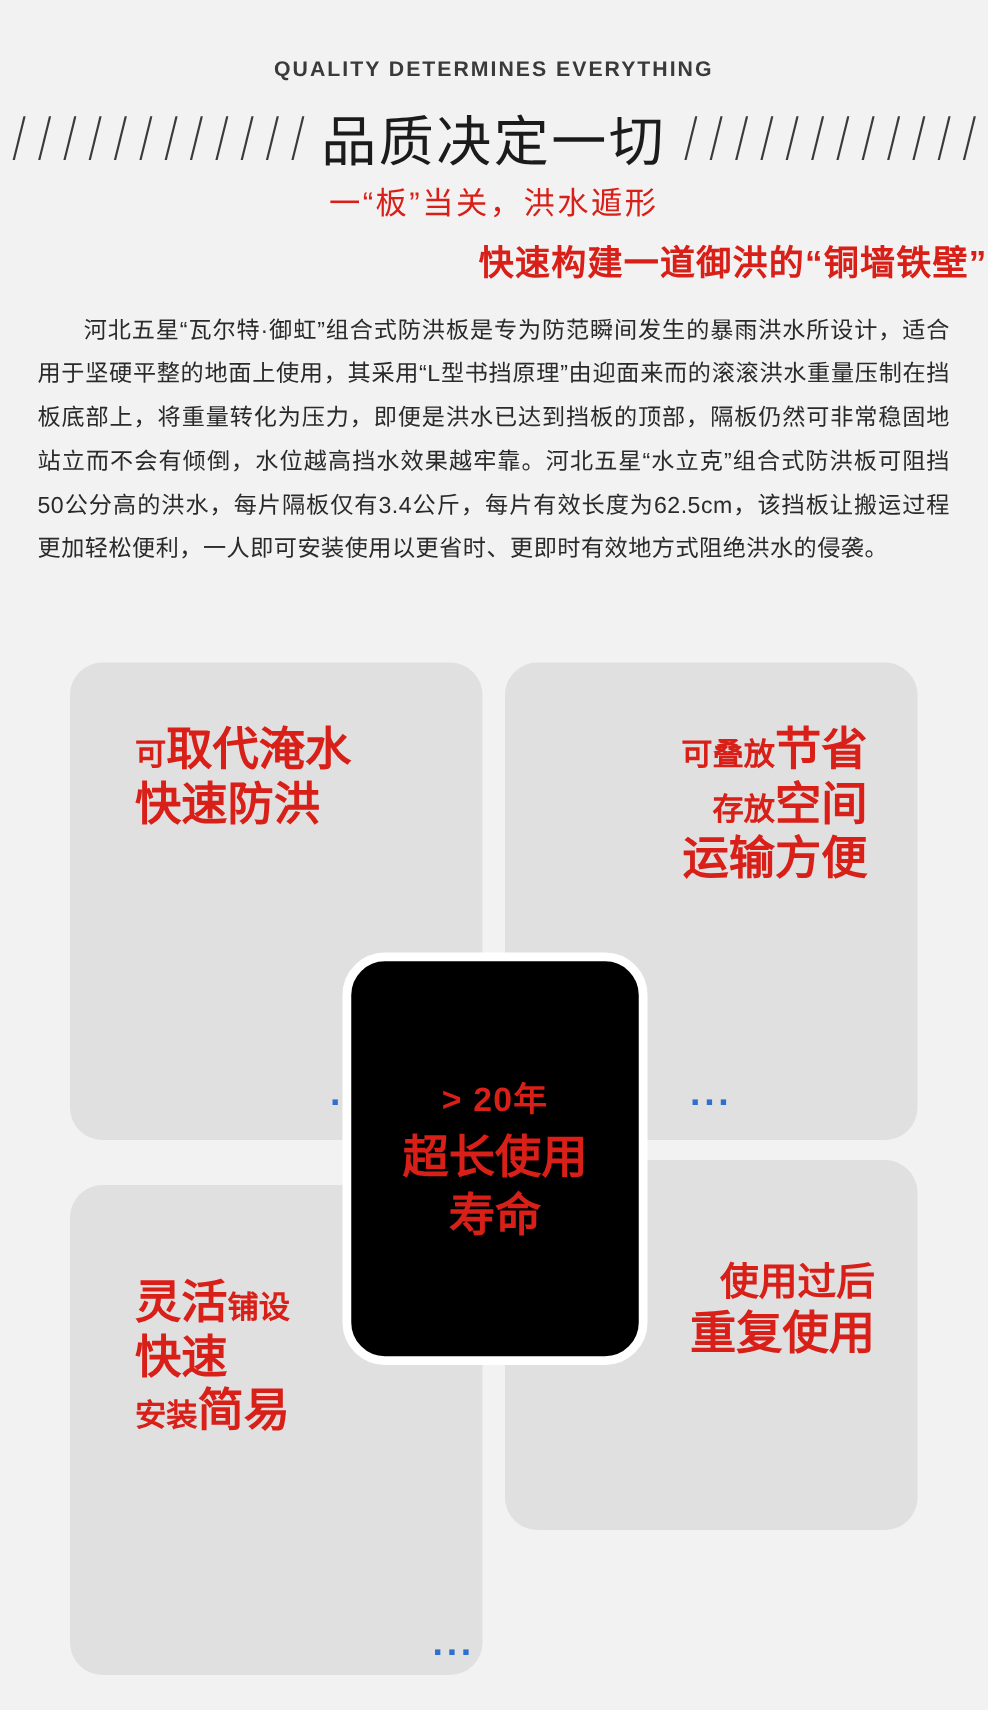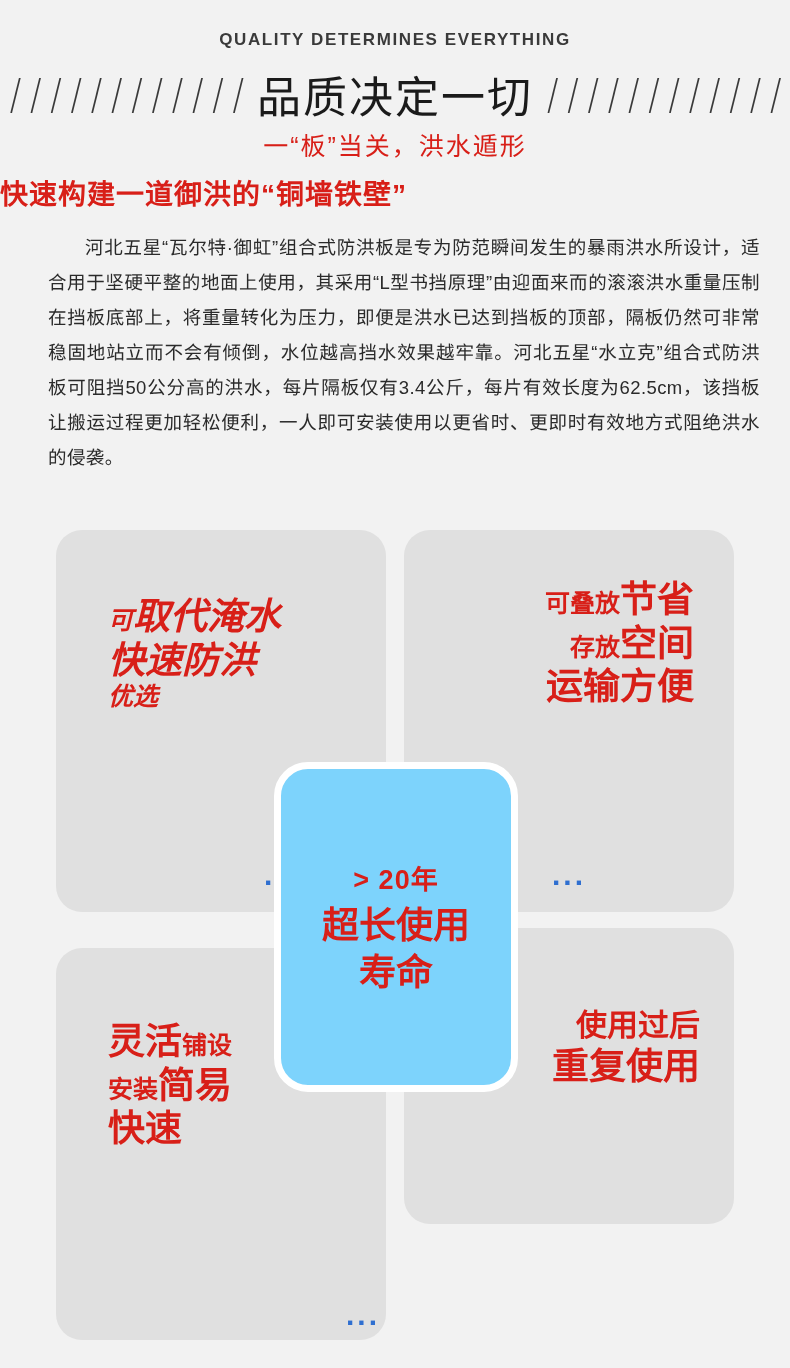--- a/index.html
+++ b/index.html
@@ -23,21 +23,21 @@
     background: #f2f2f2;
   }
 
   
   .eyebrow {
     text-align: center;
     font-size: 17px;
     font-weight: bold;
     letter-spacing: 1.6px;
     color: #3a3a3a;
-    padding-top: 30px;
+    padding-top: 46px;
   }
 
   .title-row {
     display: flex;
     align-items: center;
     justify-content: center;
     gap: 14px;
     margin-top: 12px;
   }
   .slashes {
@@ -58,31 +58,31 @@
   }
 
   .sub-line-1 {
     text-align: center;
     font-size: 25px;
     color: #d81f18;
     letter-spacing: 2px;
     font-weight: 500;
   }
   .sub-line-2 {
-    text-align: left;
+    text-align: right;
     margin-top: 10px;
     font-size: 28px;
     color: #d81f18;
     font-weight: bold;
     letter-spacing: 1px;
   }
 
   
   .para {
-    margin: 18px 30px 0 48px;
+    margin: 18px 30px 0 30px;
     font-size: 18.5px;
     line-height: 35px;
     color: #2a2a2a;
     text-align: justify;
     text-indent: 2em;
     letter-spacing: 0.4px;
   }
 
   
   .grid-wrap {
@@ -102,21 +102,21 @@
   .cell.tr { left: 348px; top: 0;   width: 330px; height: 382px; }
   .cell.bl { left: 0;     top: 418px; width: 330px; height: 392px; }
   .cell.br { left: 348px; top: 398px; width: 330px; height: 296px; }
 
   .cell-text {
     position: absolute;
     color: #d81f18;
     font-weight: bold;
     line-height: 1.18;
   }
-  .cell.tl .cell-text { left: 52px; top: 65px; text-align: left; font-style: italic; }
+  .cell.tl .cell-text { left: 52px; top: 48px; text-align: left; }
   .cell.bl .cell-text { left: 52px; top: 72px; text-align: left; }
   .cell.tr .cell-text { right: 40px; top: 48px; text-align: right; }
   .cell.br .cell-text { right: 34px; top: 80px; text-align: right; }
 
   .ln { display: block; white-space: nowrap; }
   .sm { font-size: 25px; }
   .md { font-size: 31px; }
   .lg { font-size: 37px; }
 
   .dots {
@@ -132,21 +132,21 @@
   .dots.d-bl { left: 290px; top: 352px; }
   .dots.d-br { left: 10px;  top: 352px; }
 
   
   .center-badge {
     position: absolute;
     left: 218px;
     top: 232px;
     width: 244px;
     height: 330px;
-    background: #7dd3fc;
+    background: #000000;
     border: 7px solid #ffffff;
     border-radius: 34px;
     display: flex;
     flex-direction: column;
     align-items: center;
     justify-content: center;
     box-sizing: border-box;
   }
   .center-badge .years {
     font-size: 27px;
@@ -181,39 +181,38 @@
   <div class="sub-line-2">快速构建一道御洪的“铜墙铁壁”</div>
 
   <div class="para">河北五星“瓦尔特·御虹”组合式防洪板是专为防范瞬间发生的暴雨洪水所设计，适合用于坚硬平整的地面上使用，其采用“L型书挡原理”由迎面来而的滚滚洪水重量压制在挡板底部上，将重量转化为压力，即便是洪水已达到挡板的顶部，隔板仍然可非常稳固地站立而不会有倾倒，水位越高挡水效果越牢靠。河北五星“水立克”组合式防洪板可阻挡50公分高的洪水，每片隔板仅有3.4公斤，每片有效长度为62.5cm，该挡板让搬运过程更加轻松便利，一人即可安装使用以更省时、更即时有效地方式阻绝洪水的侵袭。</div>
 
   <div class="grid-wrap">
 
     <div class="cell tl">
       <div class="cell-text">
         <span class="ln lg"><span class="sm">可</span><span>取代淹水</span></span>
         <span class="ln lg">快速防洪</span>
-        <span class="ln sm">优选</span>
       </div>
       <div class="dots d-tl">...</div>
     </div>
 
     <div class="cell tr">
       <div class="cell-text">
         <span class="ln lg"><span class="sm">可叠放</span><span>节省</span></span>
         <span class="ln lg"><span class="sm">存放</span><span>空间</span></span>
         <span class="ln lg">运输方便</span>
       </div>
       <div class="dots d-tr">...</div>
     </div>
 
     <div class="cell bl">
       <div class="cell-text">
         <span class="ln lg"><span>灵活</span><span class="sm">铺设</span></span>
+        <span class="ln lg">快速</span>
         <span class="ln lg"><span class="sm">安装</span><span>简易</span></span>
-        <span class="ln lg">快速</span>
       </div>
       <div class="dots d-bl">...</div>
     </div>
 
     <div class="cell br">
       <div class="cell-text">
         <span class="ln md">使用过后</span>
         <span class="ln lg">重复使用</span>
       </div>
       <div class="dots d-br">...</div>

